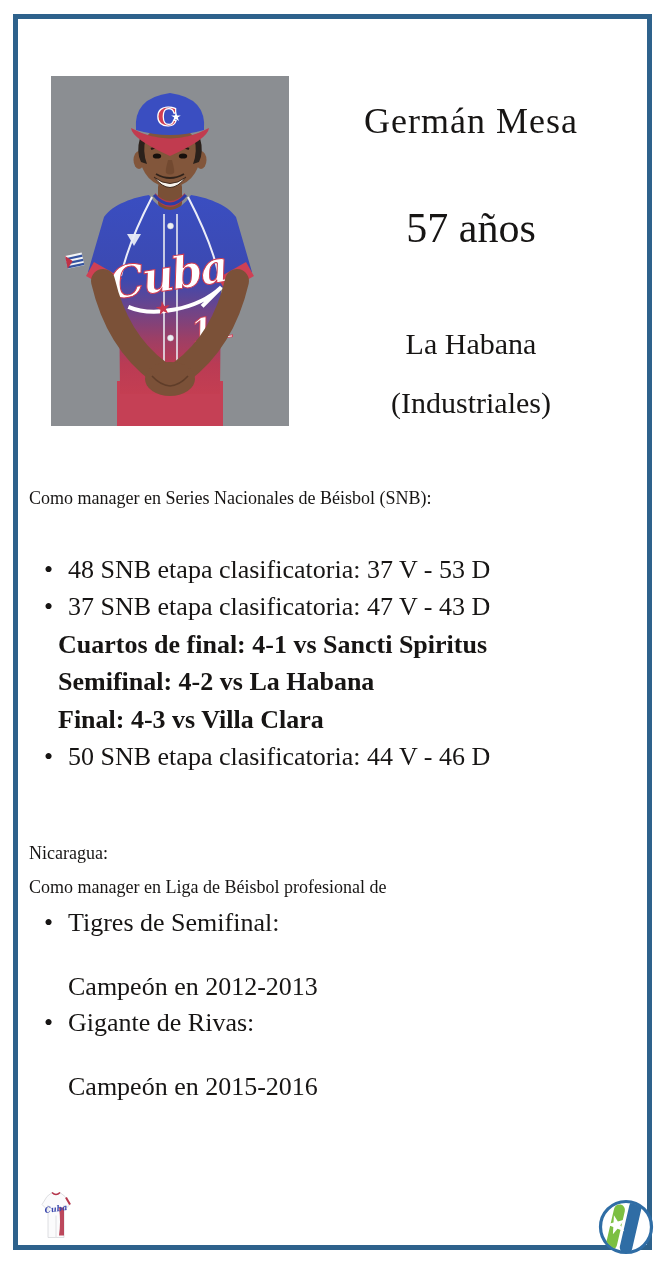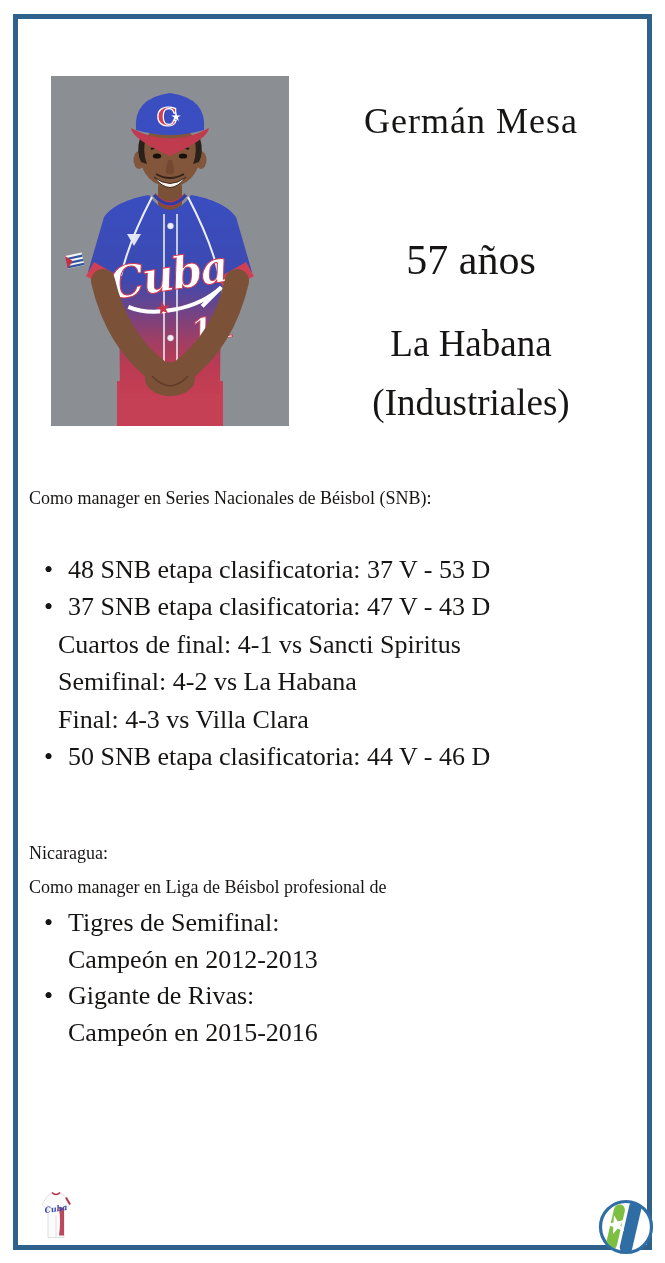--- a/index.html
+++ b/index.html
@@ -8,36 +8,36 @@
     font-family:"Liberation Serif", serif;color:#171514;
   }
   .frame{
     position:absolute;left:13px;top:14px;width:639px;height:1236px;
     border:5px solid #2e628c;box-sizing:border-box;
   }
   .photo{position:absolute;left:51px;top:76px;width:238px;height:350px;}
   .photo svg{display:block;width:100%;height:100%;}
   .profile{position:absolute;left:295px;top:0;width:352px;text-align:center;}
   .profile .name{position:absolute;top:100px;width:100%;font-size:36px;letter-spacing:1px;white-space:nowrap;}
-  .profile .age{position:absolute;top:204px;width:100%;font-size:42px;white-space:nowrap;margin-top:32px;}
-  .profile .team{position:absolute;top:314px;width:100%;font-size:37px;line-height:59px;}
+  .profile .age{position:absolute;top:204px;width:100%;font-size:42px;white-space:nowrap;}
+  .profile .team{position:absolute;top:314px;width:100%;font-size:30px;line-height:59px;}
   .profile .team span{display:block;white-space:nowrap;}
   .sec-heading{position:absolute;left:29px;font-size:18px;line-height:34px;}
   .sec-heading .hl{display:block;white-space:nowrap;}
   #s1-heading{top:481px;}
   #s2-heading{top:836px;}
   .list{position:absolute;left:29px;width:610px;}
   #s1-list{top:551px;}
   #s2-list{top:905px;}
   .li{position:relative;font-size:26px;white-space:nowrap;padding-left:39px;}
   #s1-list .li{height:37.4px;line-height:37.4px;}
   #s2-list .li{height:36.6px;line-height:36.6px;}
   .li .dot{position:absolute;left:15px;top:0;}
-  #s1-list .li.sub{padding-left:29px;}
-  #s2-list .li.sub{padding-left:39px;}
+  #s1-list .li.sub{padding-left:29px;font-weight:bold;}
+  #s2-list .li.sub{padding-left:39px;margin-top:27px;}
   .jersey-icon{position:absolute;left:41px;top:1191px;width:30px;height:49px;}
   .jersey-icon svg{display:block;width:100%;height:100%;}
   .logo-icon{position:absolute;left:597px;top:1198px;width:58px;height:58px;z-index:5;}
   .logo-icon svg{display:block;width:100%;height:100%;}
 </style>
 </head>
 <body>
 
 <div class="frame"></div>
 

